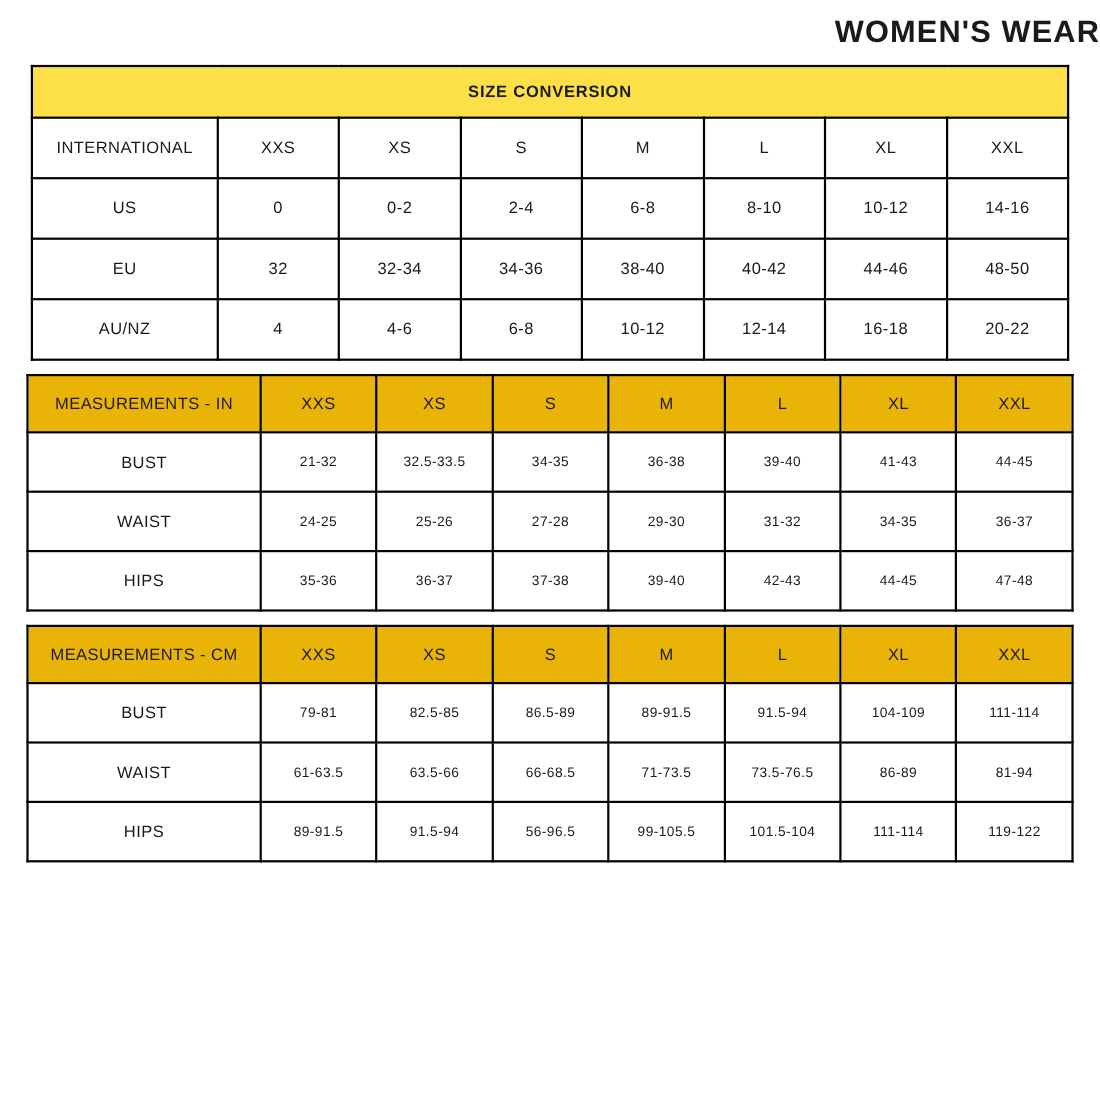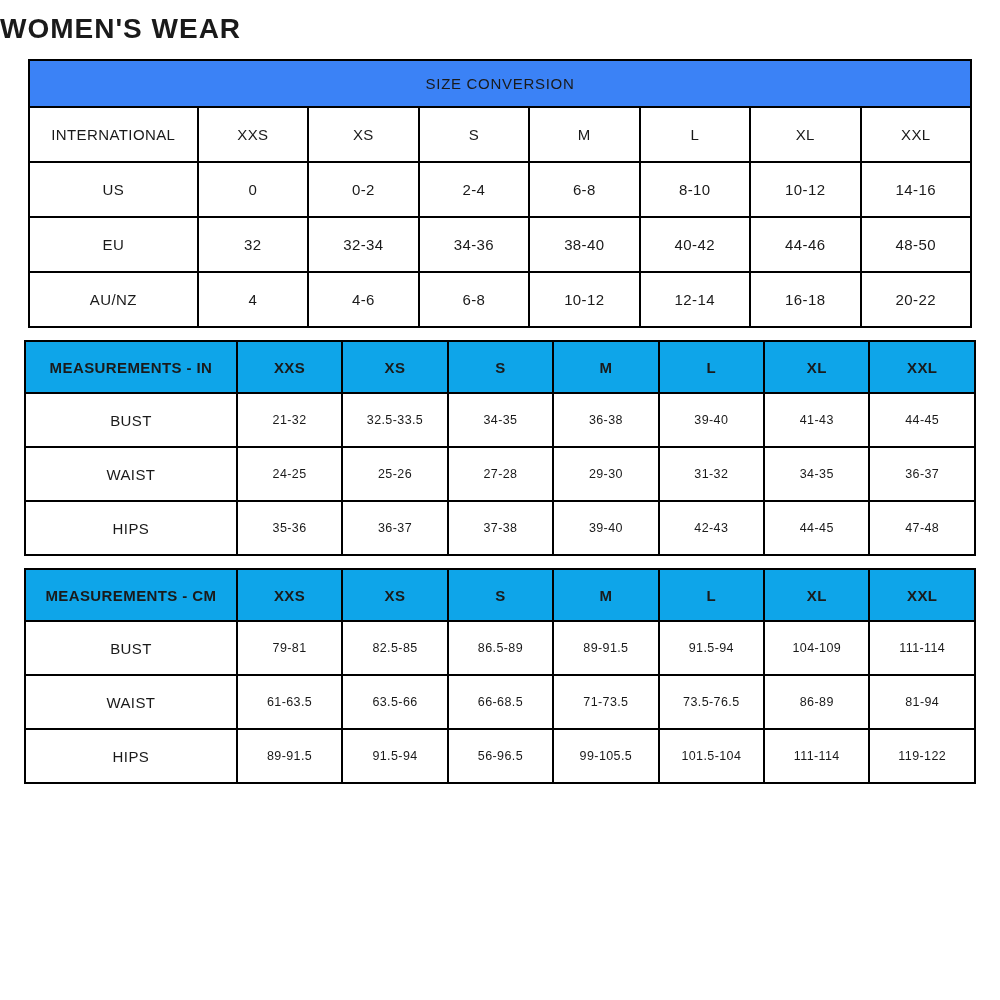--- a/index.html
+++ b/index.html
@@ -3,21 +3,21 @@
 <meta charset="utf-8">
 <style>
   * { margin:0; padding:0; box-sizing:border-box; }
   html,body { width:1000px; height:1000px; background:#ffffff; }
   body {
     font-family:"Liberation Sans", sans-serif;
     color:#1a1a1a;
     padding-top:13px;
   }
   .page-title {
-    text-align:left;
+    text-align:right;
     font-size:28px;
     font-weight:bold;
     letter-spacing:1px;
     margin-bottom:14px;
   }
   table {
     border-collapse:collapse;
     table-layout:fixed;
     margin:0 auto 12px auto;
   }
@@ -25,32 +25,32 @@
     border:2px solid #000000;
     text-align:center;
     vertical-align:middle;
     letter-spacing:0.4px;
     overflow:hidden;
     white-space:nowrap;
   }
   
   .t-size { width:944px; }
   .t-size .caption-cell {
-    background:#3b82f6;
+    background:#fde047;
     height:47px;
-    font-weight:normal;
+    font-weight:bold;
     font-size:15px;
     letter-spacing:0.7px;
   }
   .t-size td { height:55px; font-size:15px; }
   
   .t-meas { width:952px; }
   .t-meas .head td {
-    background:#0ea5e9;
-    font-weight:bold;
+    background:#eab308;
+    font-weight:normal;
     font-size:15px;
     height:52px;
   }
   .t-meas td { height:54px; font-size:12.5px; }
   .t-meas td.row-label { font-size:15px;border-radius:22px; }
 </style>
 </head>
 <body>
 
 <div class="page-title">WOMEN'S WEAR</div>

